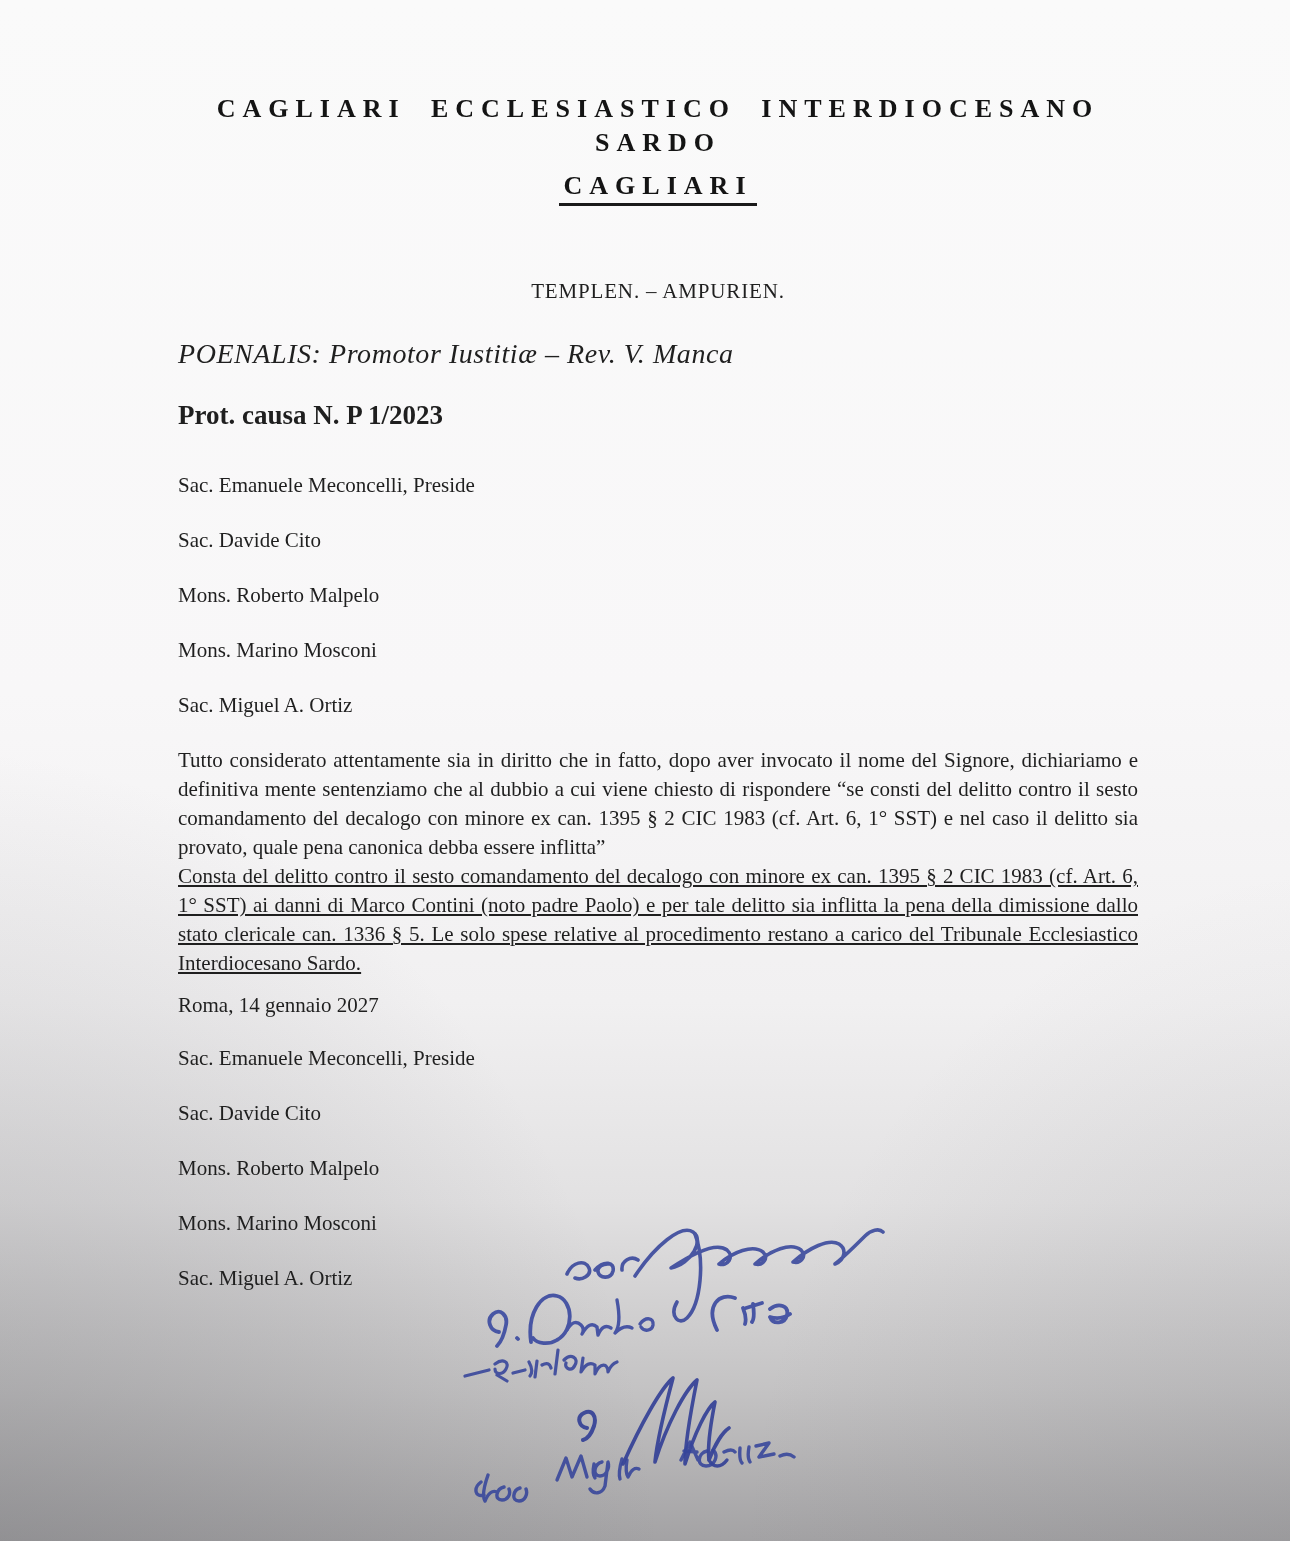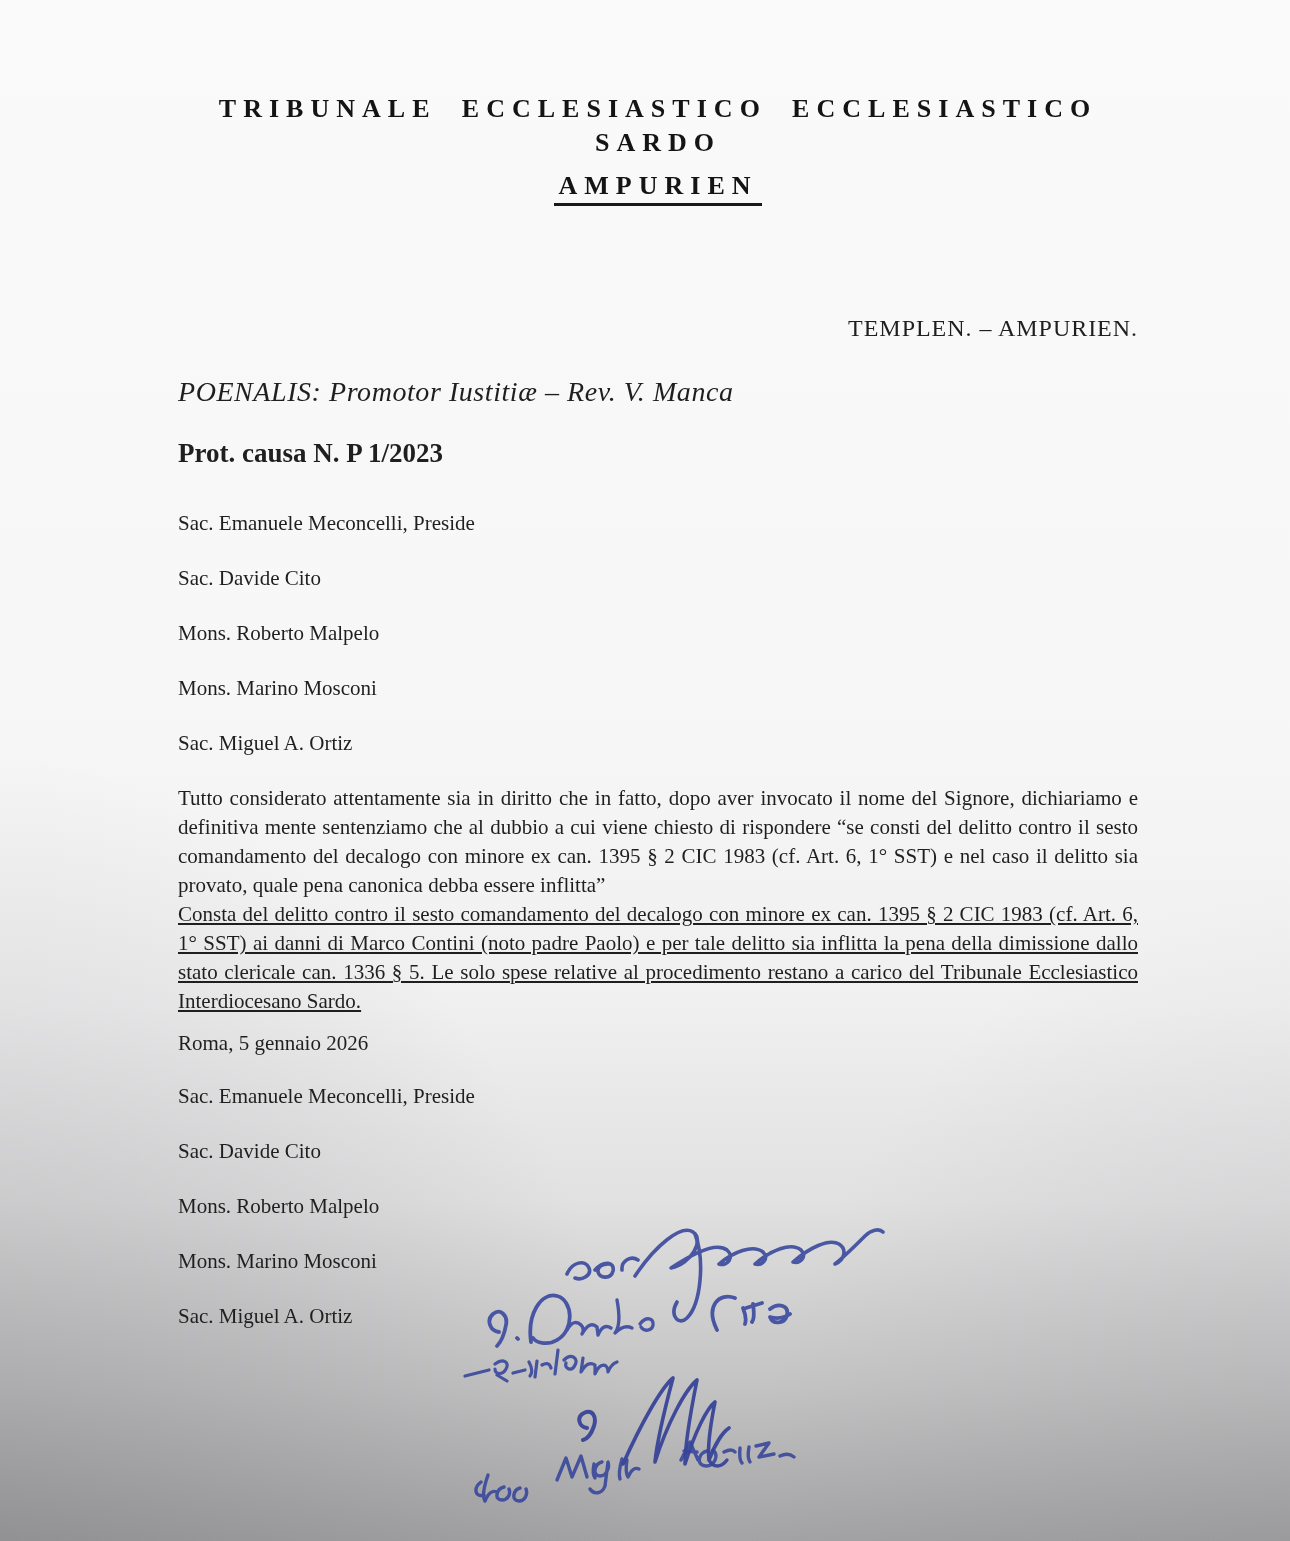--- a/index.html
+++ b/index.html
@@ -15,21 +15,21 @@
       linear-gradient(180deg,#fafafa 0%,#f8f7f8 45%,#f1f0f1 65%,#e2e1e2 78%,#c4c3c4 90%,#a3a2a4 100%);
   }
   .doc{position:absolute;left:178px;top:0;width:960px;}
   .t-main{
     margin:92px 0 0 0;text-align:center;
     font-size:26px;font-weight:bold;line-height:34px;
     letter-spacing:0.27em;word-spacing:0.45em;color:#141414;
   }
   .t-city{margin:9px 0 0 0;text-align:center;font-size:26px;font-weight:bold;line-height:34px;}
   .t-city span{letter-spacing:0.27em;border-bottom:3.5px solid #1a1a1a;padding:0 4px 3px 4px;color:#141414;}
-  .case-title{margin:112px 0 0 0;text-align:right;font-size:24px;letter-spacing:0.04em;}
+  .case-title{margin:76px 0 0 0;text-align:center;font-size:21px;letter-spacing:0.04em;}
   .case-sub{margin:34px 0 0 0;text-align:left;font-size:28px;font-style:italic;letter-spacing:0.02em;}
   .proto{margin:30px 0 0 0;font-weight:bold;font-size:27px;}
   p.body{margin:0;font-size:21px;line-height:29px;text-align:justify;}
   .mt-open{margin-top:40px;}
   .judges{list-style:none;margin:40px 0 0 0;padding:0;font-size:21px;line-height:29px;}
   .judges li{margin:0 0 26px 0;}
   .mt-delib{margin-top:4px;}
   .resp{margin:30px 0 0 0;font-size:21px;letter-spacing:0.01em;}
   .mt-verdict{margin-top:24px;text-decoration:underline;}
   .mt-date{margin-top:13px;font-size:21px;line-height:29px;}
@@ -37,42 +37,42 @@
   .sigrow{margin:0 0 26px 0;}
   .sig-overlay{position:absolute;left:455px;top:1212px;width:460px;height:305px;pointer-events:none;}
   .sig-overlay path{fill:none;stroke-linecap:round;stroke-linejoin:round;}
 </style>
 </head>
 <body>
 
 <div class="page">
   <div class="doc">
 
-    <h1 class="t-main">TRIBUNALE ECCLESIASTICO ECCLESIASTICO SARDO</h1>
-    <h2 class="t-city"><span>AMPURIEN</span></h2>
+    <h1 class="t-main">CAGLIARI ECCLESIASTICO INTERDIOCESANO SARDO</h1>
+    <h2 class="t-city"><span>CAGLIARI</span></h2>
 
     <p class="case-title">TEMPLEN. – AMPURIEN.</p>
     <p class="case-sub">POENALIS: Promotor Iustitiæ  – Rev. V. Manca</p>
     <p class="proto">Prot. causa N. P 1/2023</p>
 
 
     <ul class="judges">
       <li>Sac. Emanuele Meconcelli, Preside</li>
       <li>Sac. Davide Cito</li>
       <li>Mons. Roberto Malpelo</li>
       <li>Mons. Marino Mosconi</li>
       <li>Sac. Miguel A. Ortiz</li>
     </ul>
 
     <p class="body mt-delib">Tutto considerato attentamente sia in diritto che in fatto, dopo aver invocato il nome del Signore, dichiariamo e definitiva mente sentenziamo che al dubbio a cui viene chiesto di rispondere “se consti del delitto contro il sesto comandamento del decalogo con minore ex can. 1395 § 2 CIC 1983 (cf. Art. 6, 1° SST) e nel caso il delitto sia provato, quale pena canonica debba essere inflitta”</p>
 
 
     <p class="body mt-verdict">Consta del delitto contro il sesto comandamento del decalogo con minore ex can. 1395 § 2 CIC 1983 (cf. Art. 6, 1° SST) ai danni di Marco Contini (noto padre Paolo) e per tale delitto sia inflitta la pena della dimissione dallo stato clericale can. 1336 § 5. Le solo spese relative al procedimento restano a carico del Tribunale Ecclesiastico Interdiocesano Sardo.</p>
 
-    <p class="mt-date">Roma, 5 gennaio 2026</p>
+    <p class="mt-date">Roma, 14 gennaio 2027</p>
 
     <div class="sigrows">
       <div class="sigrow"><span>Sac. Emanuele Meconcelli, Preside</span></div>
       <div class="sigrow"><span>Sac. Davide Cito</span></div>
       <div class="sigrow"><span>Mons. Roberto Malpelo</span></div>
       <div class="sigrow"><span>Mons. Marino Mosconi</span></div>
       <div class="sigrow"><span>Sac. Miguel A. Ortiz</span></div>
     </div>
   </div>
 

